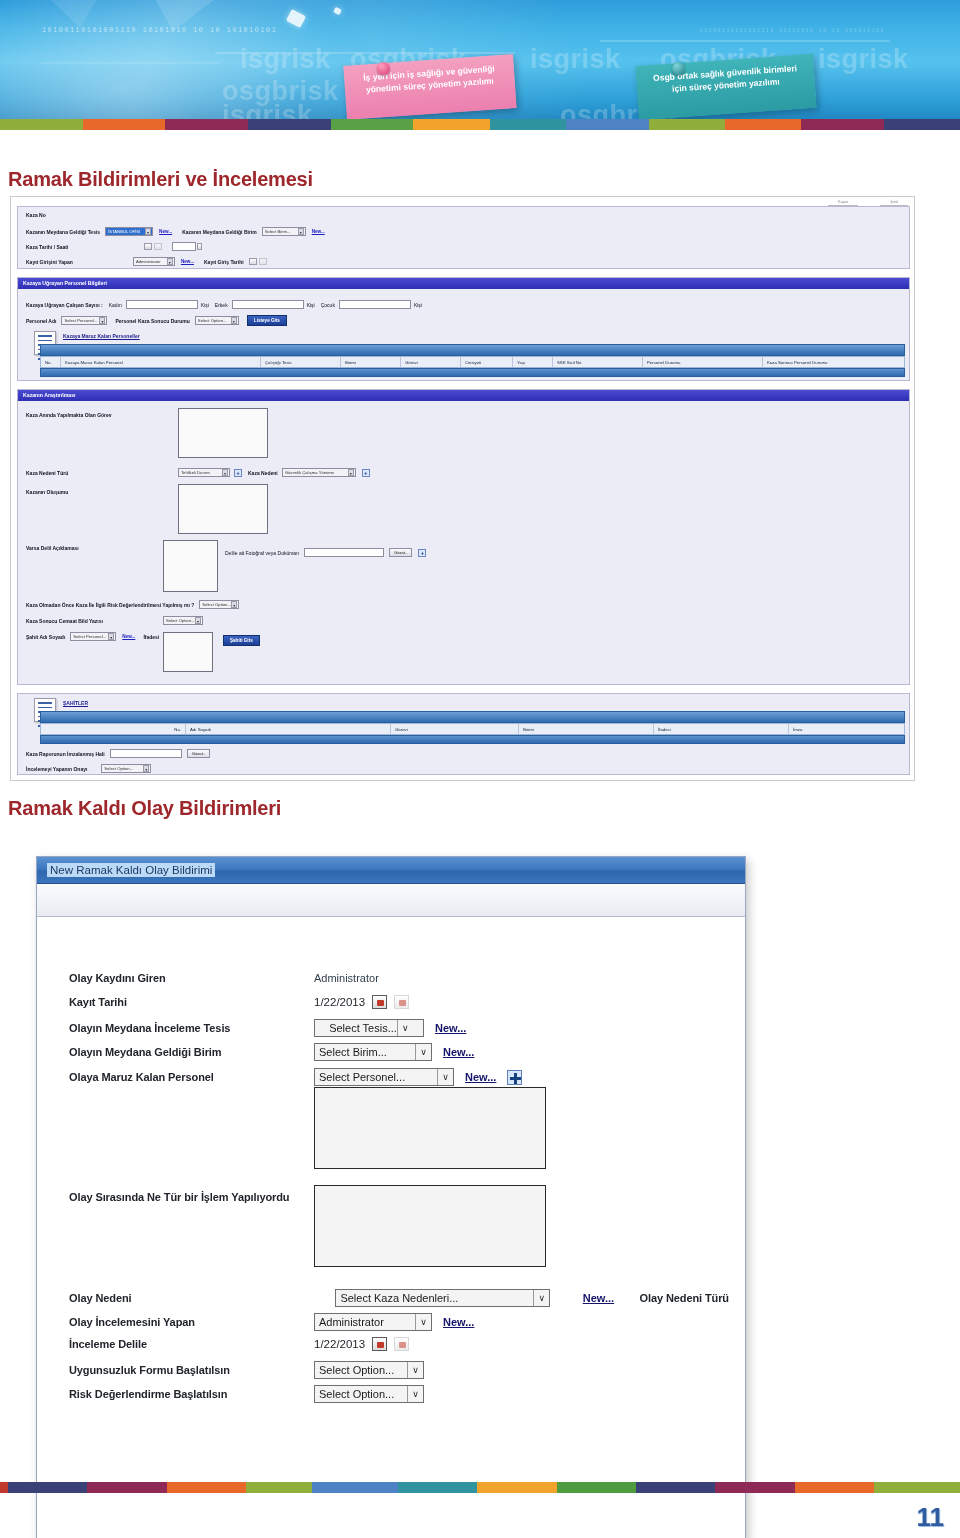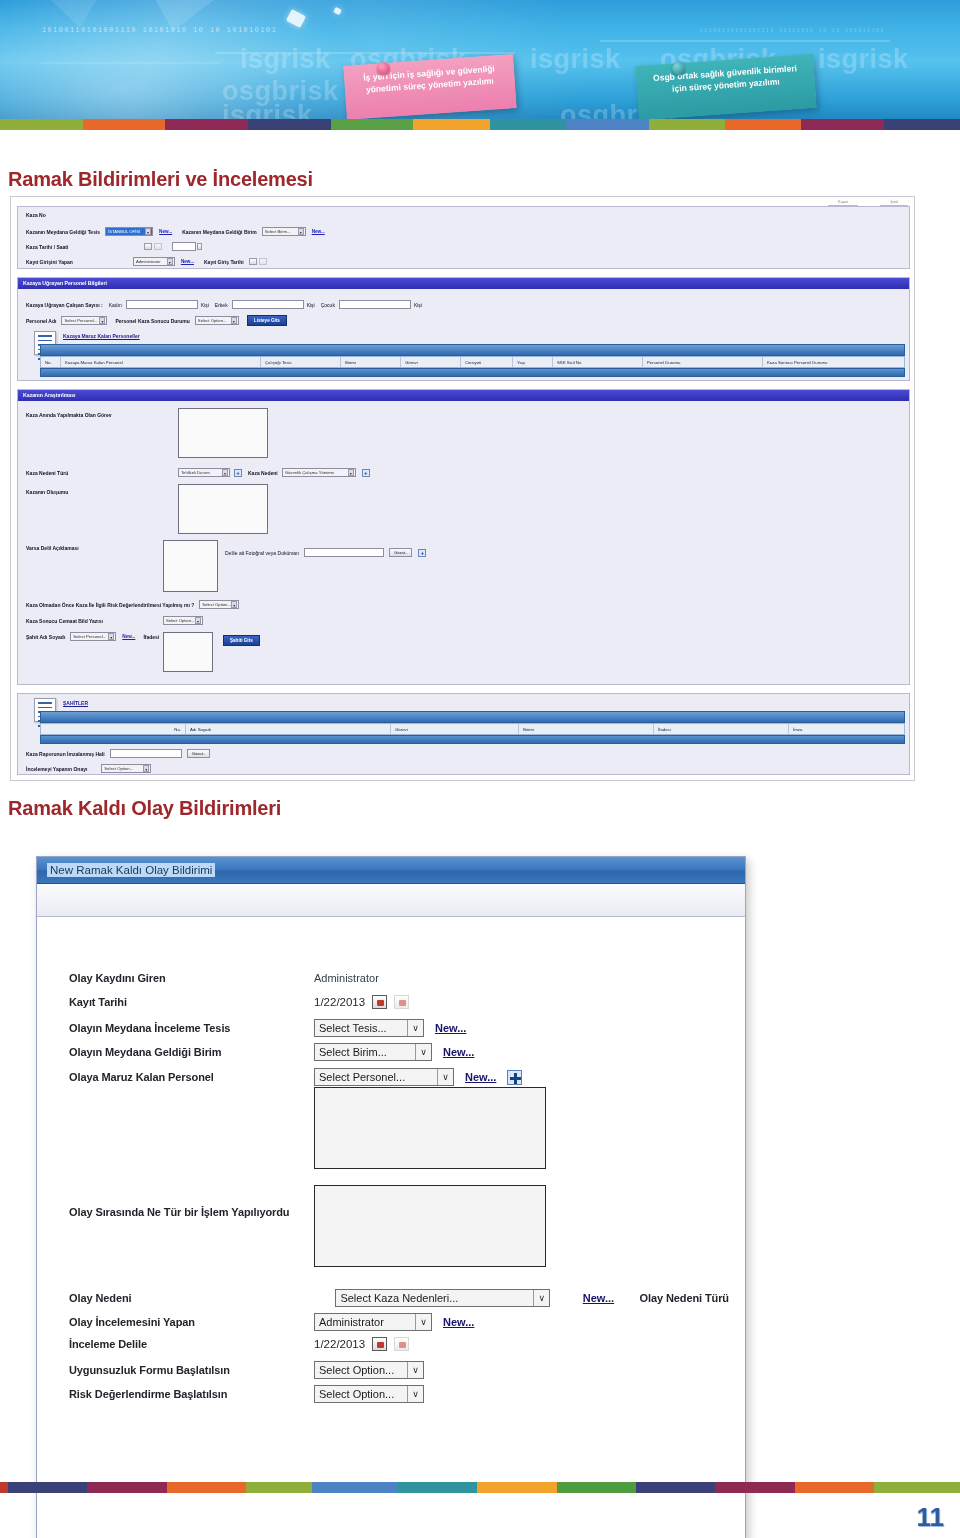--- a/index.html
+++ b/index.html
@@ -542,21 +542,21 @@
 
     <div class="f-row" style="top:78px;">
       <span class="f-lbl">Kayıt Tarihi</span>
       <span class="f-date">1/22/2013</span>
       <span class="calbtn"></span>
       <span class="calbtn dim"></span>
     </div>
 
     <div class="f-row" style="top:102px;">
       <span class="f-lbl">Olayın Meydana İnceleme Tesis</span>
-      <span class="dd" style="width:110px;">
+      <span class="dd" style="width:110px;justify-content:center;">
         <span>Select Tesis...</span>
         <span class="arrow">∨</span>
       </span>
       <span class="newlnk2">New...</span>
     </div>
 
     <div class="f-row" style="top:126px;">
       <span class="f-lbl">Olayın Meydana Geldiği Birim</span>
       <span class="dd" style="width:118px;">
         <span>Select Birim...</span>
@@ -570,21 +570,21 @@
       <span class="dd" style="width:140px;">
         <span>Select Personel...</span>
         <span class="arrow">∨</span>
       </span>
       <span class="newlnk2">New...</span>
       <span class="plus2"></span>
     </div>
 
     <div class="ta2" style="position:absolute;left:277px;top:170px;width:232px;height:82px;"></div>
 
-    <div class="f-row" style="top:289px;">
+    <div class="f-row" style="top:274px;">
       <span class="f-lbl" style="width:262px;">Olay Sırasında Ne Tür bir İşlem Yapılıyordu</span>
     </div>
     <div class="ta2" style="position:absolute;left:277px;top:268px;width:232px;height:82px;"></div>
 
     <div class="f-row" style="top:372px;justify-content:space-between;">
       <span class="f-lbl">Olay Nedeni</span>
       <span class="dd" style="width:215px;">
         <span>Select Kaza Nedenleri...</span>
         <span class="arrow">∨</span>
       </span>

